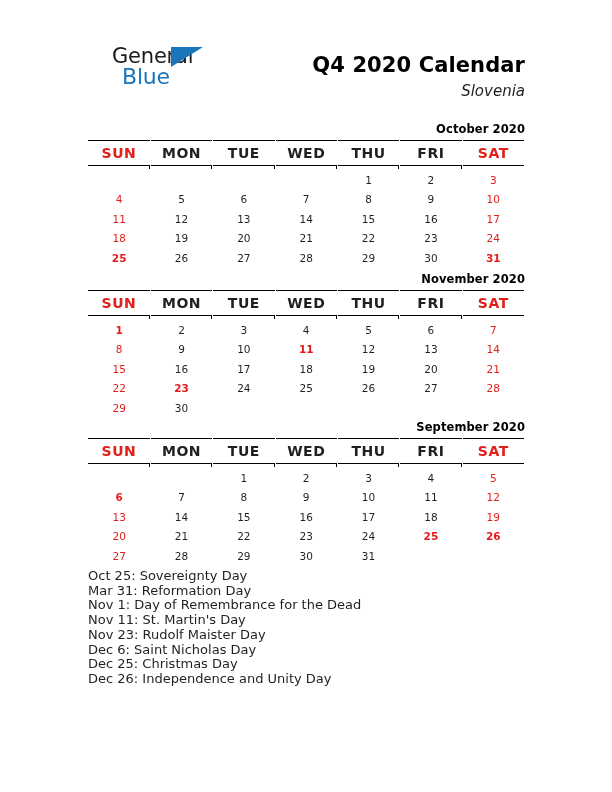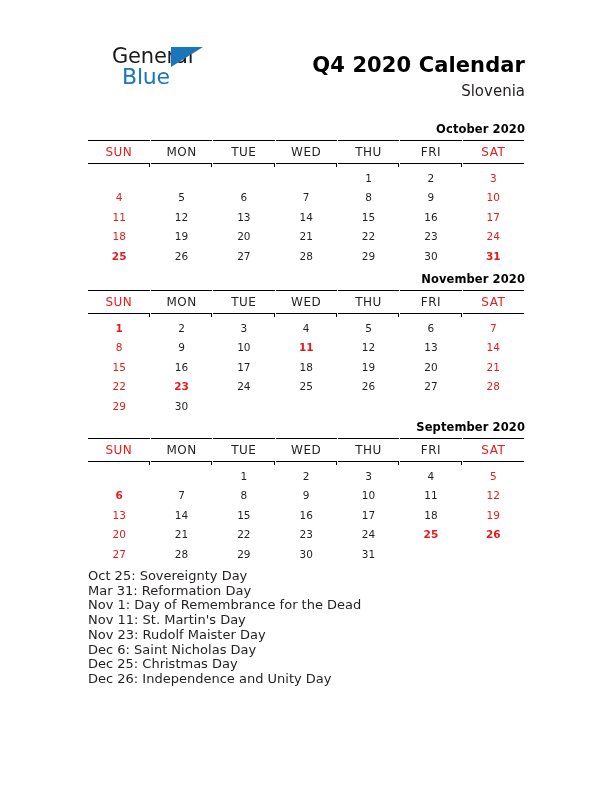--- a/index.html
+++ b/index.html
@@ -93,20 +93,21 @@
     text-align: center;
   }
 
   .cal-subtitle {
     font-size: 15px;
     font-weight: normal;
     color: #231f20;
     line-height: 21px;
     margin-top: 3px;
     white-space: nowrap;
+    font-style: italic;
   }
 
   
   .month {
     position: absolute;
     left: 88px;
     width: 437px;
   }
 
   #month-0 { top: 122px; }
@@ -127,22 +128,22 @@
     border-collapse: collapse;
     table-layout: fixed;
   }
 
   table.cal thead tr {
     border-top: 1px solid #000000;
     border-bottom: 1.6px solid #000000;
   }
 
   table.cal th {
-    font-size: 12px;
-    font-weight: normal;
+    font-size: 14px;
+    font-weight: bold;
     letter-spacing: 0.5px;
     text-align: center;
     padding: 4px 0 4px 0;
     color: #231f20;
     border-right: 1px solid transparent;
     position: relative;
   }
 
   
   table.cal th:not(:last-child)::after {

